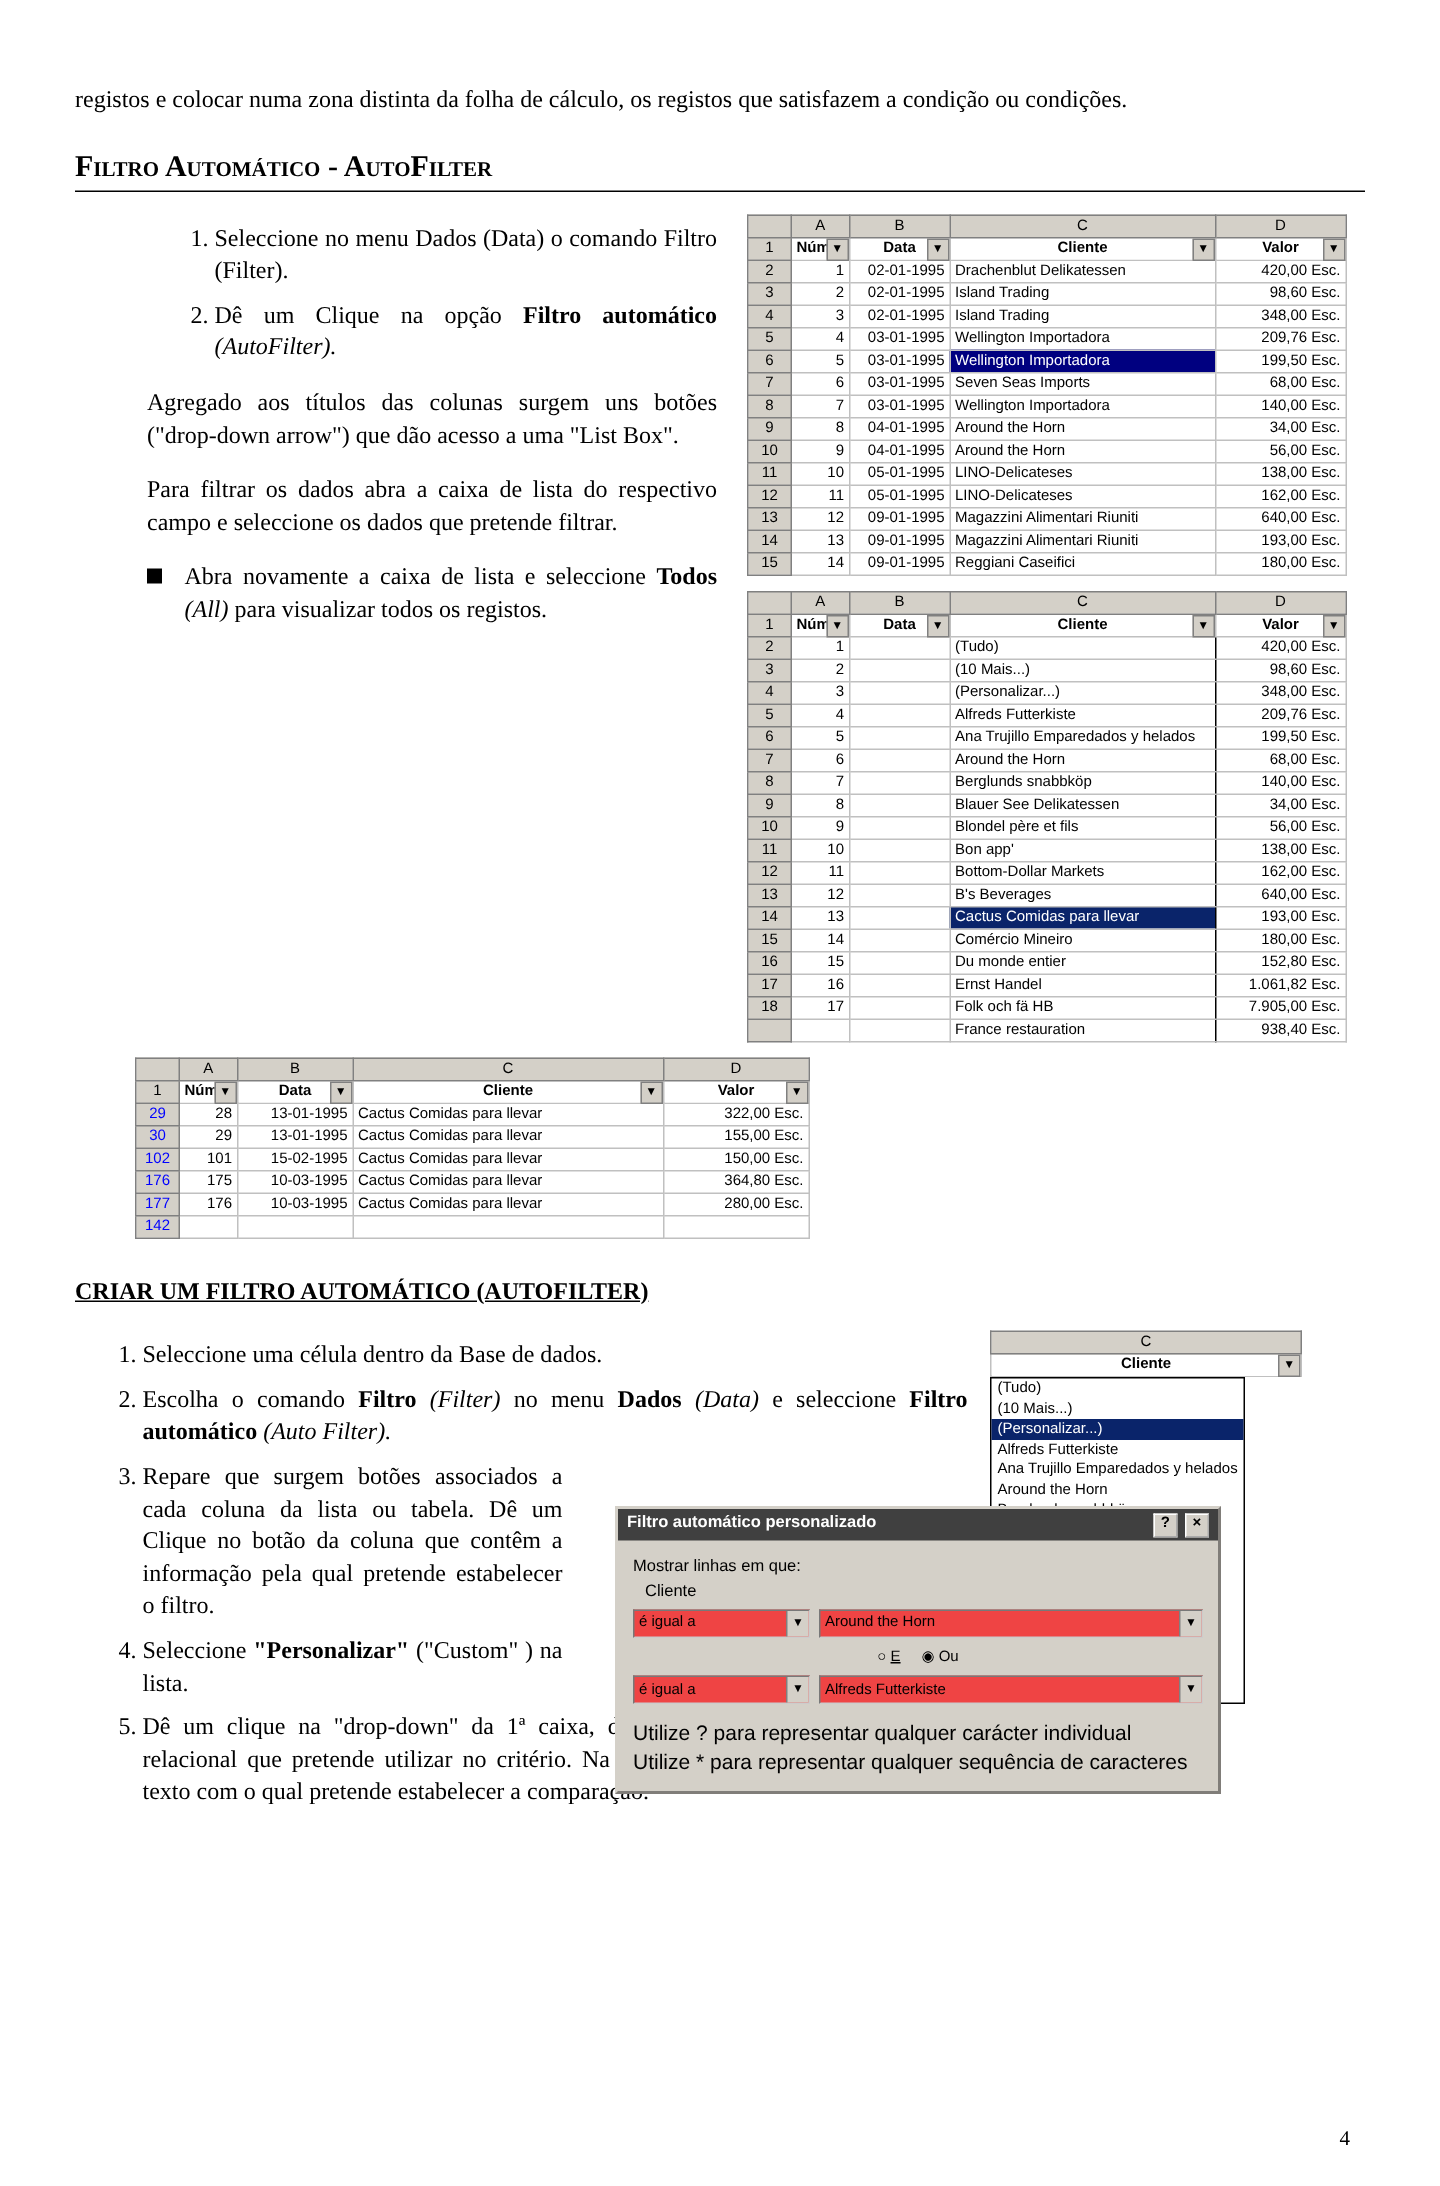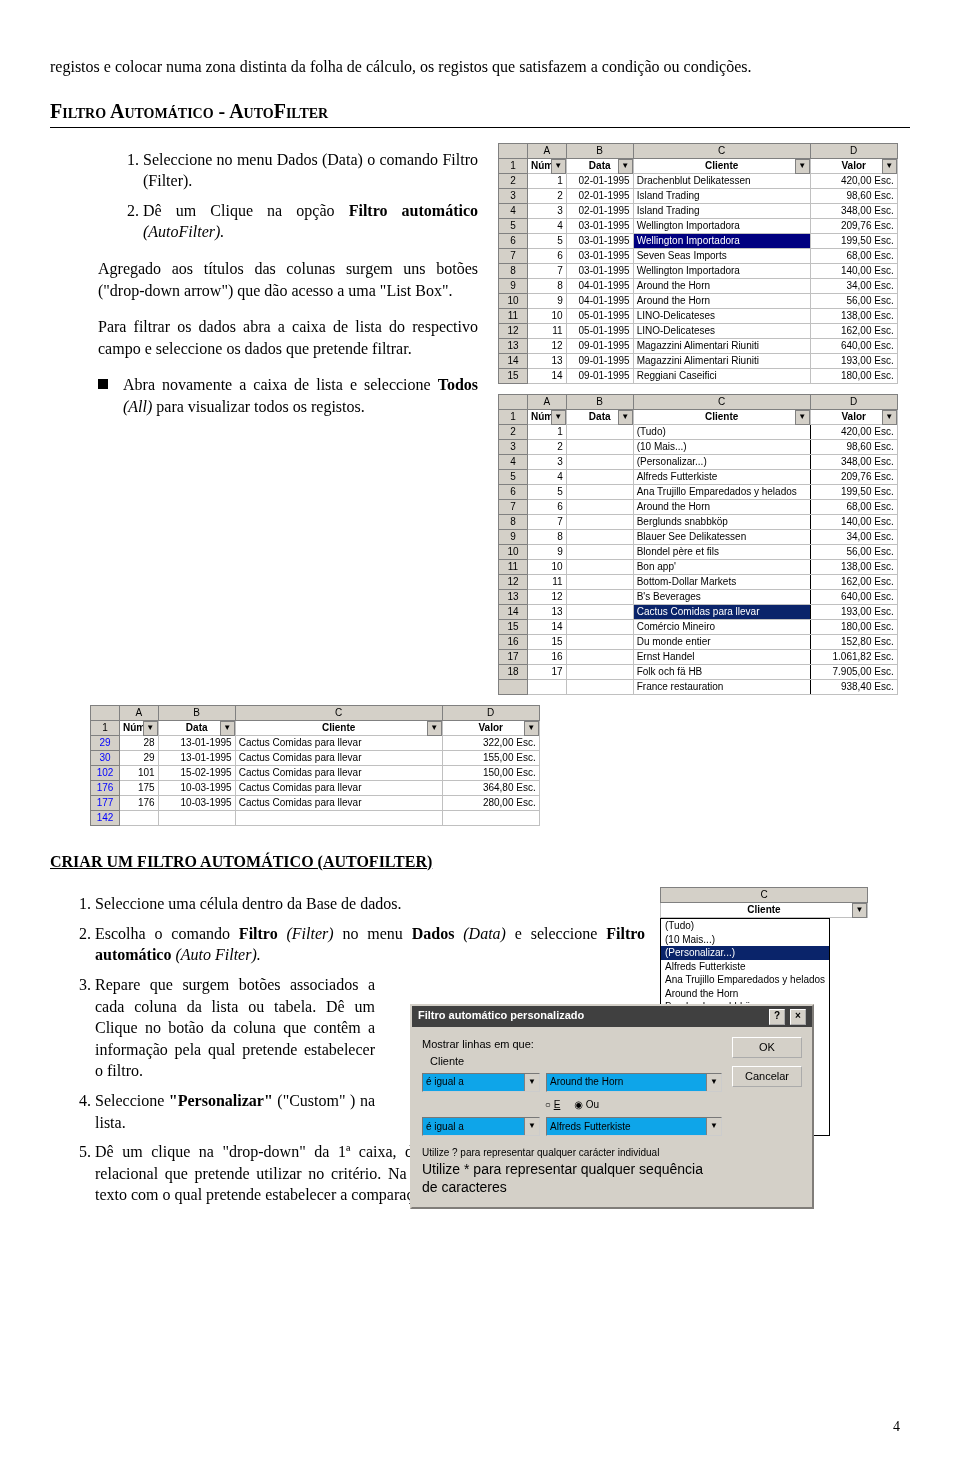--- a/index.html
+++ b/index.html
@@ -43,21 +43,21 @@
 .ddlist .hi { background: #0a246a; color: #fff; }
 
 
 .dlg { border: 2px outset #d4d0c8; background: #d4d0c8; font-family: Tahoma, Arial, sans-serif; font-size: 11px; width: 400px; }
 .dlg .tb { background: #404040; color: #fff; padding: 2px 6px; display: flex; justify-content: space-between; font-weight: bold; }
 .dlg .tbtn { background: #d4d0c8; color: #000; width: 14px; height: 14px; text-align: center; line-height: 12px; font-size: 10px; border: 1px outset #fff; display: inline-block; margin-left: 2px; }
 .dlg .body { padding: 10px; display: flex; gap: 10px; justify-content: flex-end; }
 .dlg .lc { flex: 1; }
 .dlg .rc { width: 70px; display: flex; flex-direction: column; gap: 8px; }
 .dlg .btn { background: #d4d0c8; border: 1px outset #fff; padding: 2px 0; text-align: center; font-size: 11px; }
-.dlg .sel { background: #0ea5e9; border: 1px inset #ccc; padding: 1px 3px; position: relative; font-size: 10px; height: 15px; display: flex; align-items: center; }
+.dlg .sel { background: #ef4444; border: 1px inset #ccc; padding: 1px 3px; position: relative; font-size: 10px; height: 15px; display: flex; align-items: center; }
 .dlg .sel .ar { position: absolute; right: 0; top: 0; bottom: 0; width: 14px; background: #d4d0c8; border-left: 1px solid #808080; text-align: center; font-size: 8px; line-height: 15px; }
 .dlg .radios { text-align: center; margin: 6px 0; font-size: 10px; }
 .dlg .row { display: flex; gap: 6px; margin-bottom: 4px; }
 .page-num { position: absolute; bottom: 20px; right: 60px; font-size: 14px; }
 </style>
 </head>
 <body>
 
 <p class="intro">registos e colocar numa zona distinta da folha de cálculo, os registos que satisfazem a condição ou condições.</p>
 
@@ -472,23 +472,19 @@
    <div class="row">
     <div class="sel" style="width:110px">
             <span>é igual a</span>
             <span class="ar">▼</span>
           </div>
     <div class="sel" style="flex:1">
             <span>Alfreds Futterkiste</span>
             <span class="ar">▼</span>
           </div>
    </div>
-   <div style="margin-top:10px; font-size:10px">Utilize ? para representar qualquer carácter individual</div>
+   <div style="margin-top:10px; font-size:14px">Utilize ? para representar qualquer carácter individual</div>
    <div style="font-size:14px">Utilize * para representar qualquer sequência de caracteres</div>
   </div>
-  <div class="rc">
-   <div class="btn">OK</div>
-   <div class="btn">Cancelar</div>
-  </div>
  </div>
 </div>
 
 <div class="page-num">4</div>
 
 </body></html>

